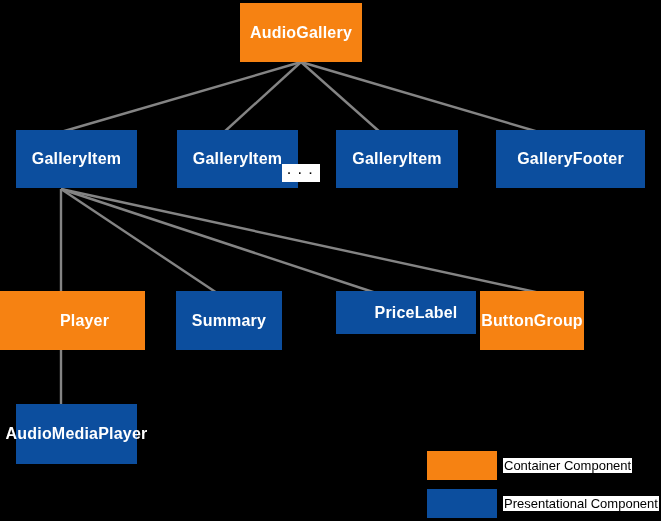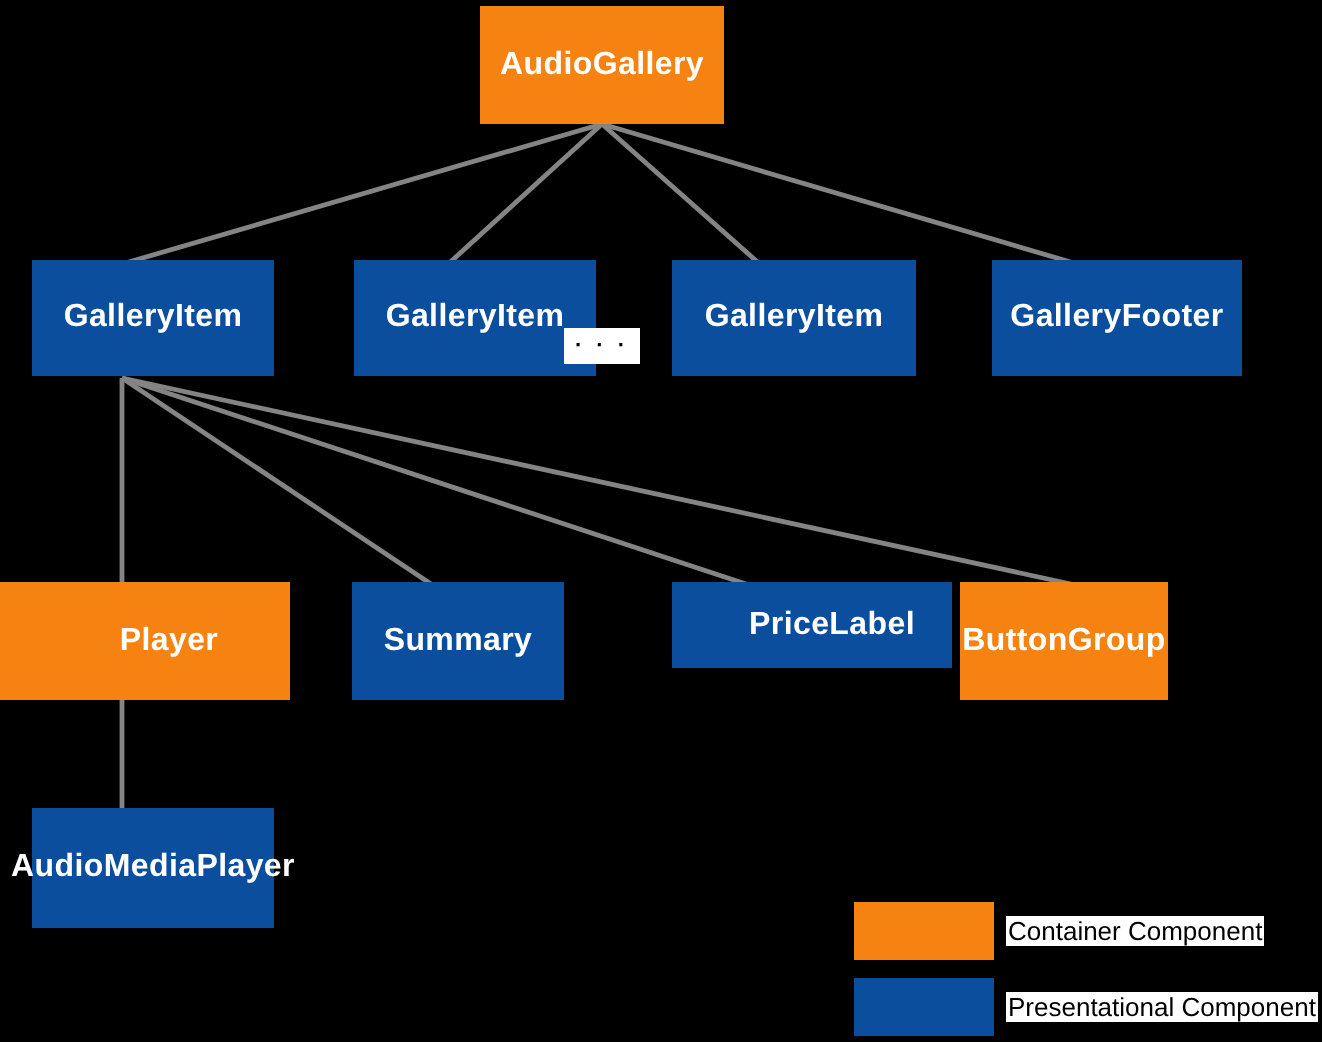--- a/index.html
+++ b/index.html
@@ -41,21 +41,21 @@
     text-align:center;
     letter-spacing:.2px;
   }
   .node.container{background:var(--container);}
   .node.presentational{background:var(--presentational);margin-left:16px;}
 
   .n-audiogallery{left:240px;top:3px;width:122px;height:59px;}
   .n-galleryitem1{left:0px;top:130px;width:121px;height:58px;}
   .n-galleryitem2{left:161px;top:130px;width:121px;height:58px;}
   .n-galleryitem3{left:320px;top:130px;width:122px;height:58px;}
-  .n-galleryfooter{left:480px;top:130px;width:125px;height:58px;}
+  .n-galleryfooter{left:480px;top:130px;width:149px;height:58px;}
   .n-player{left:0px;top:291px;width:121px;height:59px;padding-left:24px;}
   .n-summary{left:160px;top:291px;width:106px;height:59px;}
   .n-pricelabel{left:320px;top:291px;width:120px;height:43px;padding-left:20px;}
   .n-buttongroup{left:480px;top:291px;width:104px;height:59px;}
   .n-audiomediaplayer{left:0px;top:404px;width:121px;height:60px;}
 
   .ellipsis{
     position:absolute;
     left:282px;top:164px;width:38px;height:18px;
     background:#FFFFFF;

